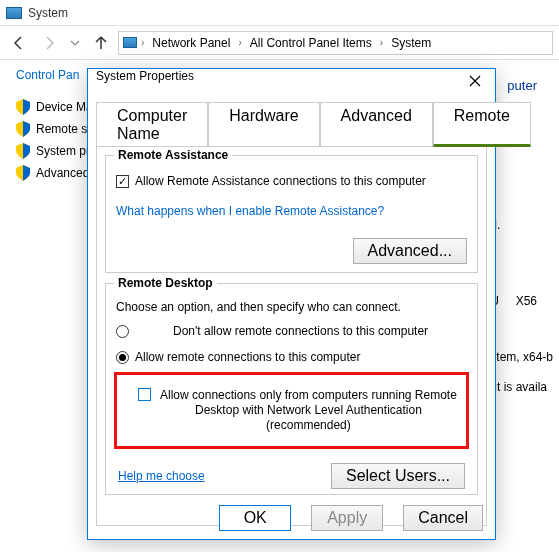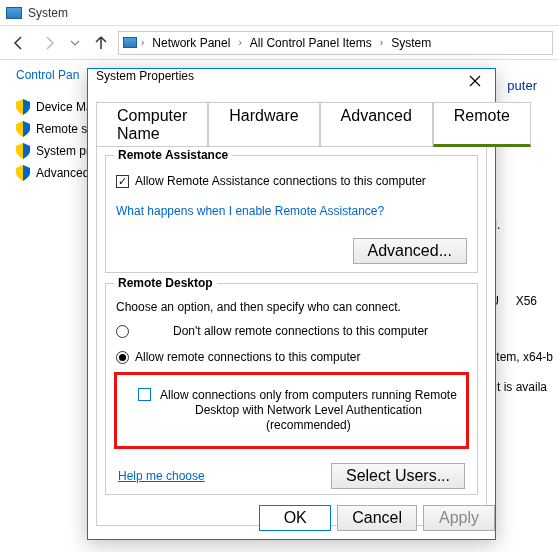--- a/index.html
+++ b/index.html
@@ -54,21 +54,21 @@
 
 .btn { border:1px solid #adadad; background:linear-gradient(#f8f8f8,#e8e8e8); padding:3px 14px; font-size:16px; min-width:72px; text-align:center; }
 .btn.primary { border-color:#0078d7; background:#fff; }
 .btn.disabled { color:#888; }
 .btn-row { position:absolute; right:10px; display:flex; gap:6px; }
 
 .redbox { border:3px solid #e11; padding:9px 6px; margin:8px -2px 14px -2px;text-align:center; }
 
 .bottom-links { display:flex; justify-content:space-between; align-items:center; padding:0 2px; margin-top:6px; }
 
-.dlg-buttons { position:absolute; bottom:8px; right:0; display:flex; gap:6px; }
+.dlg-buttons { position:absolute; bottom:8px; right:12px; display:flex; gap:20px; }
 </style>
 </head>
 <body>
 
 <div class="explorer">
   <div class="titlebar">
     <span class="win-icon"></span>
     <span class="titlebar-text">System</span>
   </div>
   <div class="navbar">
@@ -208,16 +208,16 @@
       <div class="bottom-links">
         <span class="link-blue" style="text-decoration:underline">Help me choose</span>
         <span class="btn">Select Users...</span>
       </div>
     </div>
 
   </div>
 
   <div class="dlg-buttons">
     <span class="btn primary">OK</span>
+    <span class="btn disabled">Apply</span>
     <span class="btn">Cancel</span>
-    <span class="btn disabled">Apply</span>
   </div>
 </div>
 
 </body></html>

